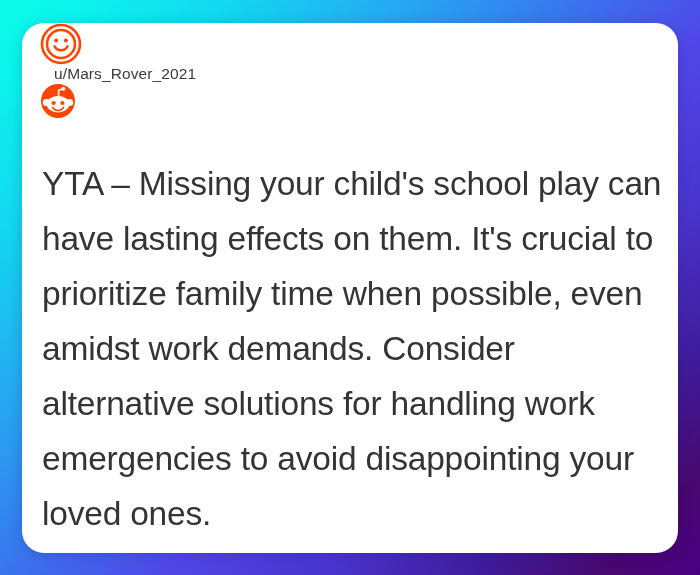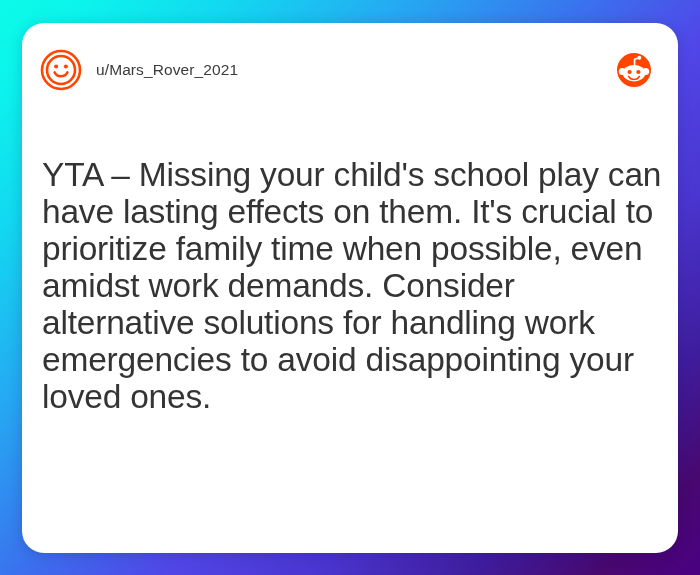--- a/index.html
+++ b/index.html
@@ -45,22 +45,22 @@
   }
 
   
   .card-header {
     position: absolute;
     left: 0;
     top: 0;
     width: 100%;
     height: 78px;
     display: flex;
-    align-items: center;
-    padding: 16px 26px 0 18px;
+    padding: 0 26px 0 18px;
+    flex-direction: column;
   }
 
   .avatar {
     width: 42px;
     height: 42px;
     flex: 0 0 42px;
     display: block;
   }
 
   .username {
@@ -81,21 +81,21 @@
     display: block;
   }
 
   
   .post-body {
     position: absolute;
     left: 20px;
     top: 133px;
     width: 622px;
     font-size: 33.5px;
-    line-height: 37px;
+    line-height: 55px;
     color: #343434;
     letter-spacing: -0.2px;
     font-weight: 400;
     font-family: "Liberation Sans", sans-serif;
     white-space: pre-wrap;
     word-break: normal;
   }
 </style>
 </head>
 <body>

